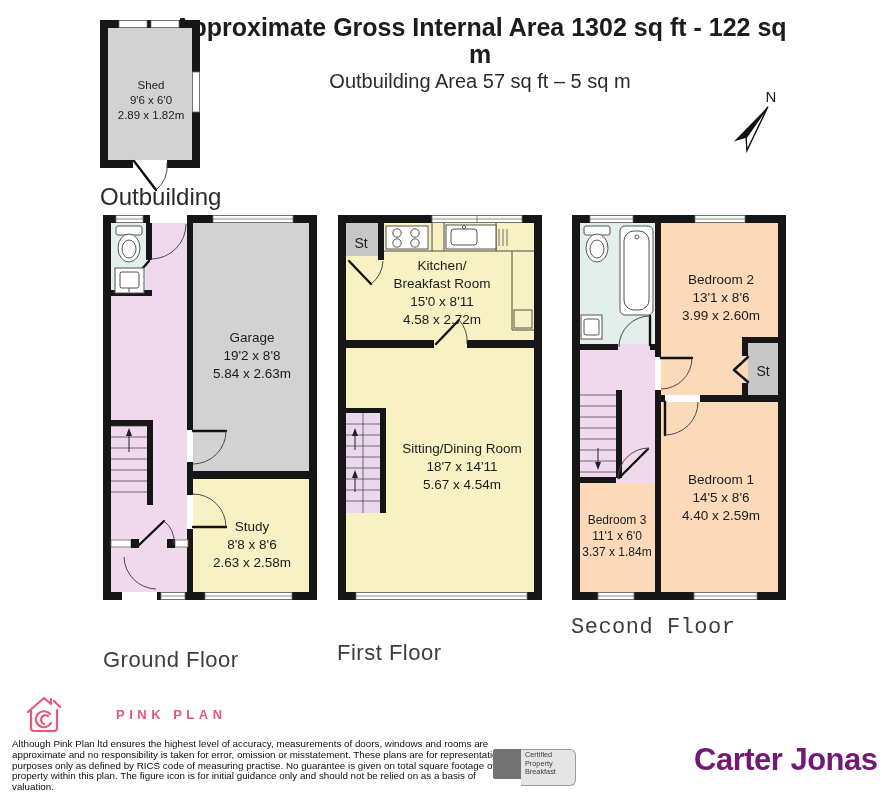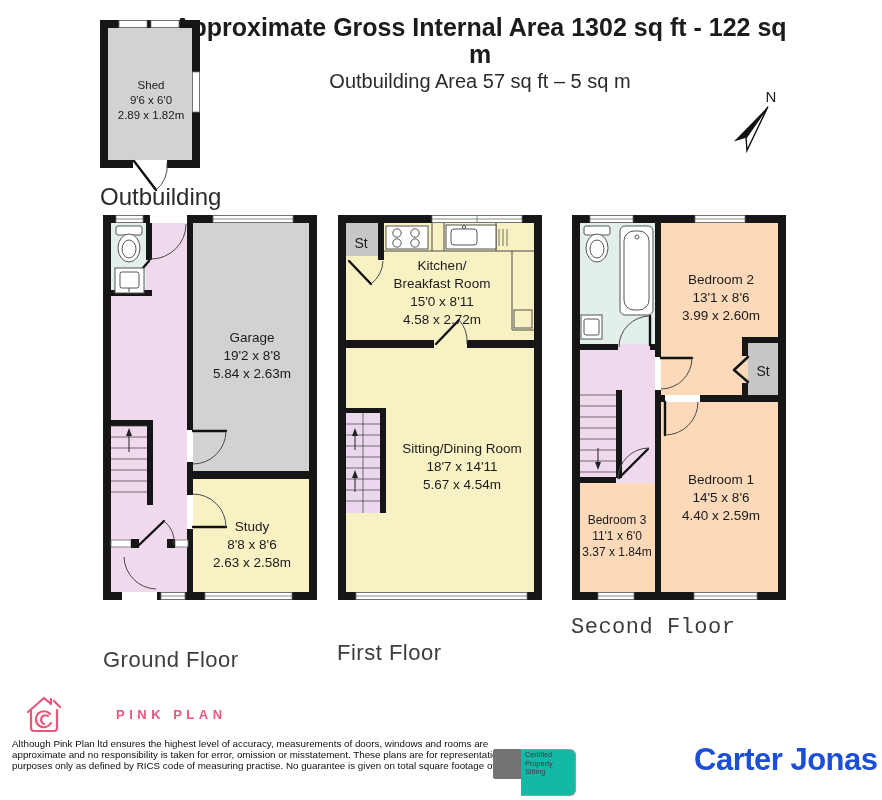--- a/index.html
+++ b/index.html
@@ -18,24 +18,24 @@
   
   #pinkplan{left:24px;top:694px;width:220px;height:42px;}
   #pinkplan-label{left:76px;top:707px;font-size:13px;letter-spacing:4.5px;color:#e8587a;font-weight:bold;padding-left:40px;}
   #disclaimer{left:12px;top:739px;width:500px;color:#0e0e0e;}
   #disclaimer .dline{font-size:9.8px;line-height:10.8px;font-weight:500;}
   #rics{left:493px;top:749px;display:flex;}
   #rics .graybox{width:28px;height:30px;background:#737373;border-radius:2px 0 0 2px;
      display:flex;flex-direction:column;align-items:center;justify-content:center;color:#fff;}
   #rics .lion{font-size:9px;line-height:9px;}
   #rics .ricstxt{font-size:7.5px;font-weight:bold;letter-spacing:0.3px;margin-top:40px;}
-  #rics .whitebox{width:50px;height:28px;background:#14b8a6;border:1px solid #9a9a9a;border-left:none;
-     border-radius:0 6px 6px 0;padding:1px 0 16px 4px;color:#3c3c3c;}
+  #rics .whitebox{width:50px;height:28px;background:#e5e5e5;border:1px solid #9a9a9a;border-left:none;
+     border-radius:0 6px 6px 0;padding:1px 0 6px 4px;color:#3c3c3c;}
   #rics .certline{font-size:7.3px;line-height:8.6px;}
-  #carterjonas{left:694px;top:742px;font-size:31px;font-weight:bold;color:#1d4ed8;letter-spacing:-0.5px;}
+  #carterjonas{left:694px;top:742px;font-size:31px;font-weight:bold;color:#701a75;letter-spacing:-0.5px;}
   
   .w{fill:#161616;}
   .win{fill:#ffffff;stroke:#6d6d6d;stroke-width:0.8;}
   .winline{stroke:#6d6d6d;stroke-width:0.8;}
   .arc{fill:none;stroke:#4a4a4a;stroke-width:1;}
   .leaf{stroke:#111;stroke-width:2.4;stroke-linecap:round;}
   .fx{fill:#fff;stroke:#555;stroke-width:1;}
   .fxl{fill:none;stroke:#555;stroke-width:1;}
   .tread{stroke:#3a3a3a;stroke-width:0.7;}
   .cnt{fill:none;stroke:#4a4a4a;stroke-width:1;}
@@ -355,27 +355,28 @@
     <path d="M 7,16 L 7,34 Q 7,37 10,37 L 30,37 Q 33,37 33,34 L 33,16"></path>
     <path d="M 26,20 A 8 8 0 1 0 27,29 M 20,30 A 4.5 4.5 0 1 1 24,22"></path>
   </g>
 </svg>
 <div id="pinkplan-label" class="abs">PINK PLAN</div>
 
 <div id="disclaimer" class="abs">
   <div class="dline">Although Pink Plan ltd ensures the highest level of accuracy, measurements of doors, windows and rooms are</div>
   <div class="dline">approximate and no responsibility is taken for error, omission or misstatement. These plans are for representation</div>
   <div class="dline">purposes only as defined by RICS code of measuring practise. No guarantee is given on total square footage of the</div>
+  <div class="dline">property within this plan. The figure icon is for initial guidance only and should not be relied on as a basis of valuation.</div>
 </div>
 
 <div id="rics" class="abs">
   <div class="graybox">
     <span class="lion">◉</span>
     <span class="ricstxt">RICS</span>
   </div>
   <div class="whitebox">
     <div class="certline">Certified</div>
     <div class="certline">Property</div>
-    <div class="certline">Sitting</div>
+    <div class="certline">Breakfast</div>
   </div>
 </div>
 
 <div id="carterjonas" class="abs">Carter Jonas</div>
 
 </body></html>

